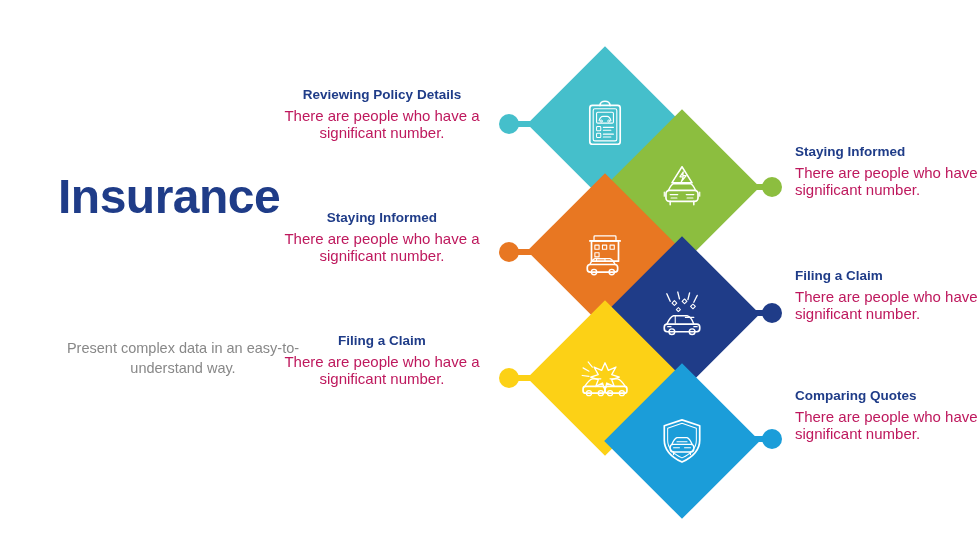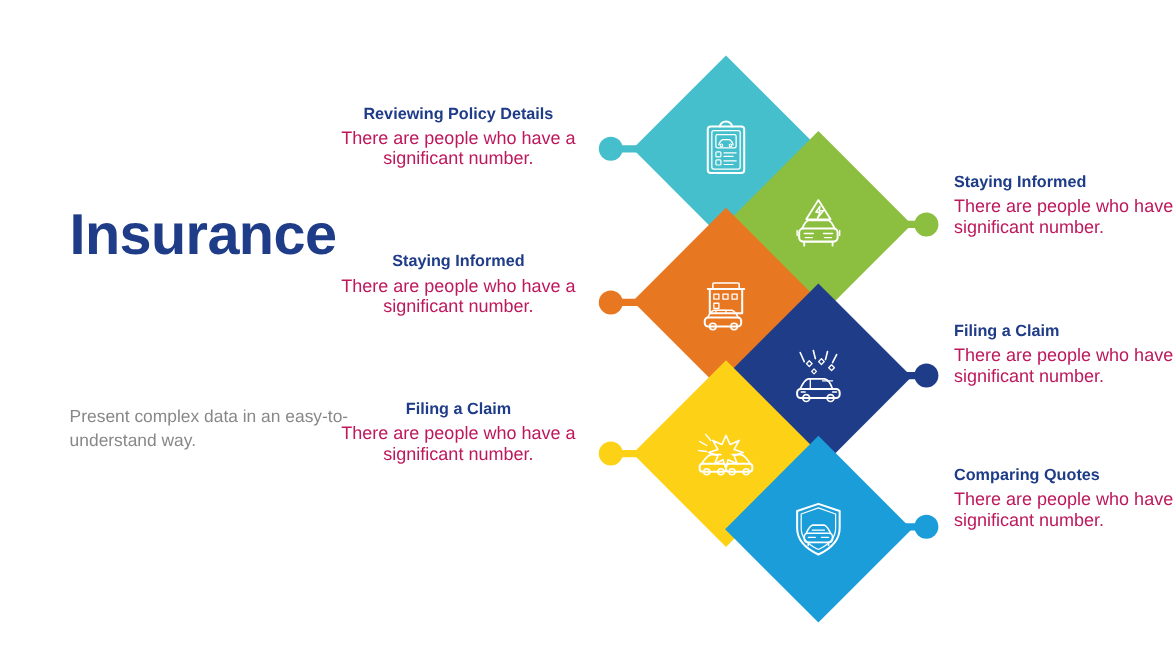--- a/index.html
+++ b/index.html
@@ -13,21 +13,21 @@
   #slide{position:absolute;inset:0;width:980px;height:551px;background:#fff;}
 
   
   #title-block{position:absolute;left:58px;top:172px;width:270px;}
   #title-block .line{
     font-size:48px;line-height:50px;font-weight:bold;
     color:#1F3C88;letter-spacing:-0.5px;
   }
   #subtitle{
     position:absolute;left:58px;top:338px;width:250px;
-    font-size:14.5px;line-height:20px;color:#888888;
+    font-size:14.5px;line-height:20px;color:#888888;text-align:center;
   }
 
   
   .txt-block{position:absolute;width:200px;}
   .txt-block .heading{
     font-size:13.5px;font-weight:bold;color:#1F3C88;line-height:17px;
     margin-bottom:5px;
   }
   .txt-block .body{
     font-size:15px;line-height:16.5px;color:#be185d;

